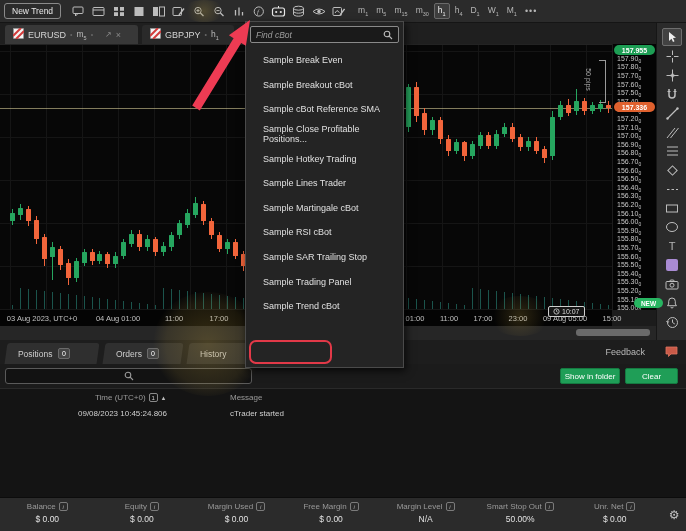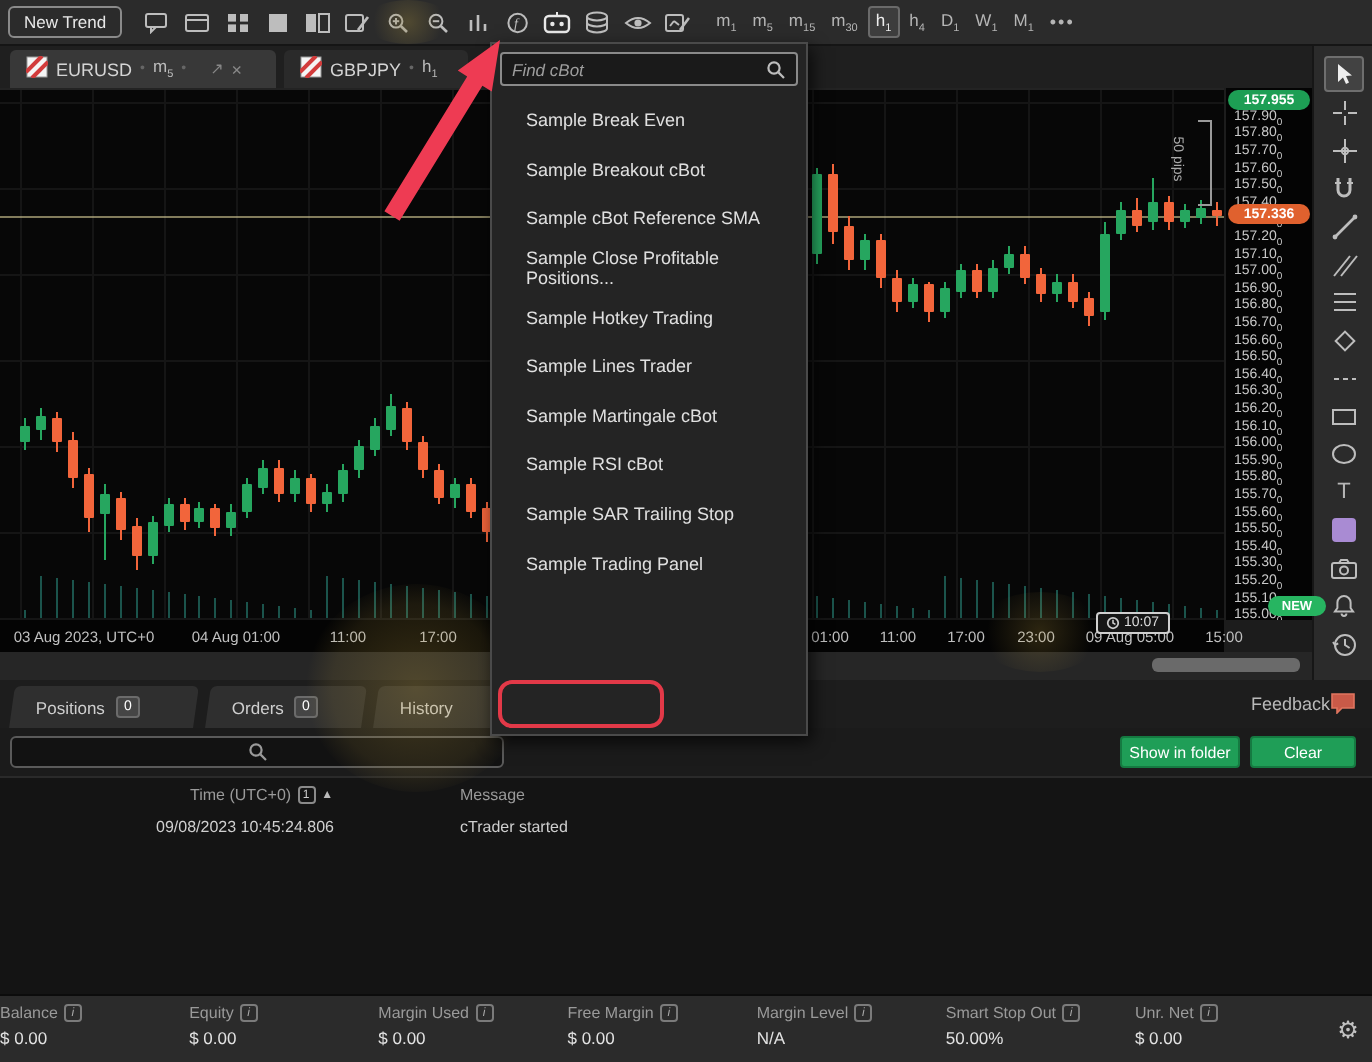--- a/index.html
+++ b/index.html
@@ -54,36 +54,36 @@
   .tlabel { position:absolute; top:4px; font-size:7.5px; color:#c0c0c0; transform:translateX(-50%); white-space:nowrap;}
   .countdown { position:absolute; left:548px; top:306px; height:11px; padding:0 4px; background:#161616; border:1px solid #cfcfcf; border-radius:2px; color:#ddd; font-size:7px; display:flex; align-items:center; gap:2px; z-index:2;}
   .hscroll { position:absolute; left:0; top:326px; width:656px; height:14px; background:#262626; z-index:1;}
   .hthumb { position:absolute; left:576px; top:3px; width:74px; height:7px; background:#6a6a6a; border-radius:3px;}
 
   
   .ptabs { position:absolute; left:0; top:340px; width:686px; height:24px; background:#1d1d1d; z-index:1; }
   .ptab { position:absolute; top:3px; height:21px; background:#2f2f2f; display:flex; align-items:center; gap:5px; padding:0 12px; font-size:8.5px; color:#cfcfcf; transform:skewX(-8deg); border-radius:3px 3px 0 0;}
   .ptab > * { transform:skewX(8deg); }
   .pcount { min-width:12px; height:11px; background:#454545; border:1px solid #6b6b6b; border-radius:2px; font-size:7px; color:#fff; display:flex; align-items:center; justify-content:center; padding:0 2px;}
-  .feedback { position:absolute; right:8px; top:346px; display:flex; align-items:center; gap:0; font-size:9px; color:#b9b9b9; z-index:1;text-align:right;}
+  .feedback { position:absolute; right:8px; top:346px; display:flex; align-items:center; gap:20px; font-size:9px; color:#b9b9b9; z-index:1;text-align:right;}
 
   
   .lrow { position:absolute; left:0; top:364px; width:686px; height:24px; background:#1b1b1b; z-index:1;}
   .lsearch { position:absolute; left:5px; top:4px; width:247px; height:16px; background:#121212; border:1px solid #5a5a5a; border-radius:3px; display:flex; align-items:center; justify-content:center;}
   .greenbtn { position:absolute; top:4px; height:16px; background:#1f9e57; border-radius:2px; color:#fff; font-size:8px; display:flex; align-items:center; justify-content:center; border:1px solid #157a41;}
 
   
   .log { position:absolute; left:0; top:388px; width:686px; height:109px; background:#141414; border-top:1px solid #2a2a2a; z-index:1;}
   .lhdr { position:absolute; top:4px; font-size:8px; color:#9a9a9a; display:flex; align-items:center; gap:3px;}
   .sortbox { width:9px; height:9px; border:1px solid #8a8a8a; border-radius:2px; font-size:6px; color:#ccc; display:flex; align-items:center; justify-content:center;}
   .lcell { position:absolute; font-size:8px; color:#cfcfcf; }
 
   
   .sbar { position:absolute; left:0; top:497px; width:686px; height:34px; background:#2b2b2b; border-top:1px solid #0c0c0c; display:flex; z-index:1;}
-  .scol { flex:1; display:flex; flex-direction:column; align-items:flex-start; padding-top:4px; gap:3px;}
+  .scol { flex:1; display:flex; flex-direction:column; align-items:center; padding-top:4px; gap:3px;}
   .slabel { font-size:8px; color:#9a9a9a; display:flex; align-items:center; gap:3px;}
   .ibox { width:9px; height:9px; border:1px solid #7b7b7b; border-radius:2px; font-size:6px; color:#aaa; display:flex; align-items:center; justify-content:center; font-style:italic;}
   .sval { font-size:8.5px; color:#e2e2e2; }
   .gear { width:24px; display:flex; align-items:center; justify-content:center; color:#c2c2c2; font-size:12px;}
 
   
   .dropdown { position:absolute; left:245px; top:21px; width:159px; height:347px; background:#242424; border:1px solid #4a4a4a; box-shadow:2px 3px 8px rgba(0,0,0,0.7); z-index:100;}
   .dsearch { position:absolute; left:4px; top:4px; width:149px; height:17px; background:#1a1a1a; border:1px solid #8a8a8a; border-radius:2px; display:flex; align-items:center; padding:0 5px;}
   .dsearch .ph { flex:1; font-size:8.5px; font-style:italic; color:#9e9e9e;}
   .dlist { position:absolute; left:0; top:26px; width:100%; }
@@ -704,20 +704,21 @@
         <div class="ditem">Sample Break Even</div>
         <div class="ditem">Sample Breakout cBot</div>
         <div class="ditem">Sample cBot Reference SMA</div>
         <div class="ditem">Sample Close Profitable Positions...</div>
         <div class="ditem">Sample Hotkey Trading</div>
         <div class="ditem">Sample Lines Trader</div>
         <div class="ditem">Sample Martingale cBot</div>
         <div class="ditem">Sample RSI cBot</div>
         <div class="ditem">Sample SAR Trailing Stop</div>
         <div class="ditem">Sample Trading Panel</div>
+        <div class="ditem">Sample Trend cBot</div>
       </div>
   </div>
 
   <div class="redbox"></div>
   <svg class="annot-svg">
     <polygon points="250,20 228.9,35.3 233.6,38.2 192.2,105.6 199.8,110.4 241.2,42.9 245.9,45.7" fill="#ee3b53"></polygon>
   </svg>
 
   <div class="wm" style="left:152px;top:292px;width:112px;height:104px;background:radial-gradient(circle, rgba(190,158,62,0.28) 0%, rgba(190,158,62,0.12) 55%, transparent 72%);"></div>
   <div class="wm" style="left:488px;top:296px;width:64px;height:40px;background:radial-gradient(circle, rgba(190,158,62,0.22) 0%, transparent 70%);"></div>

